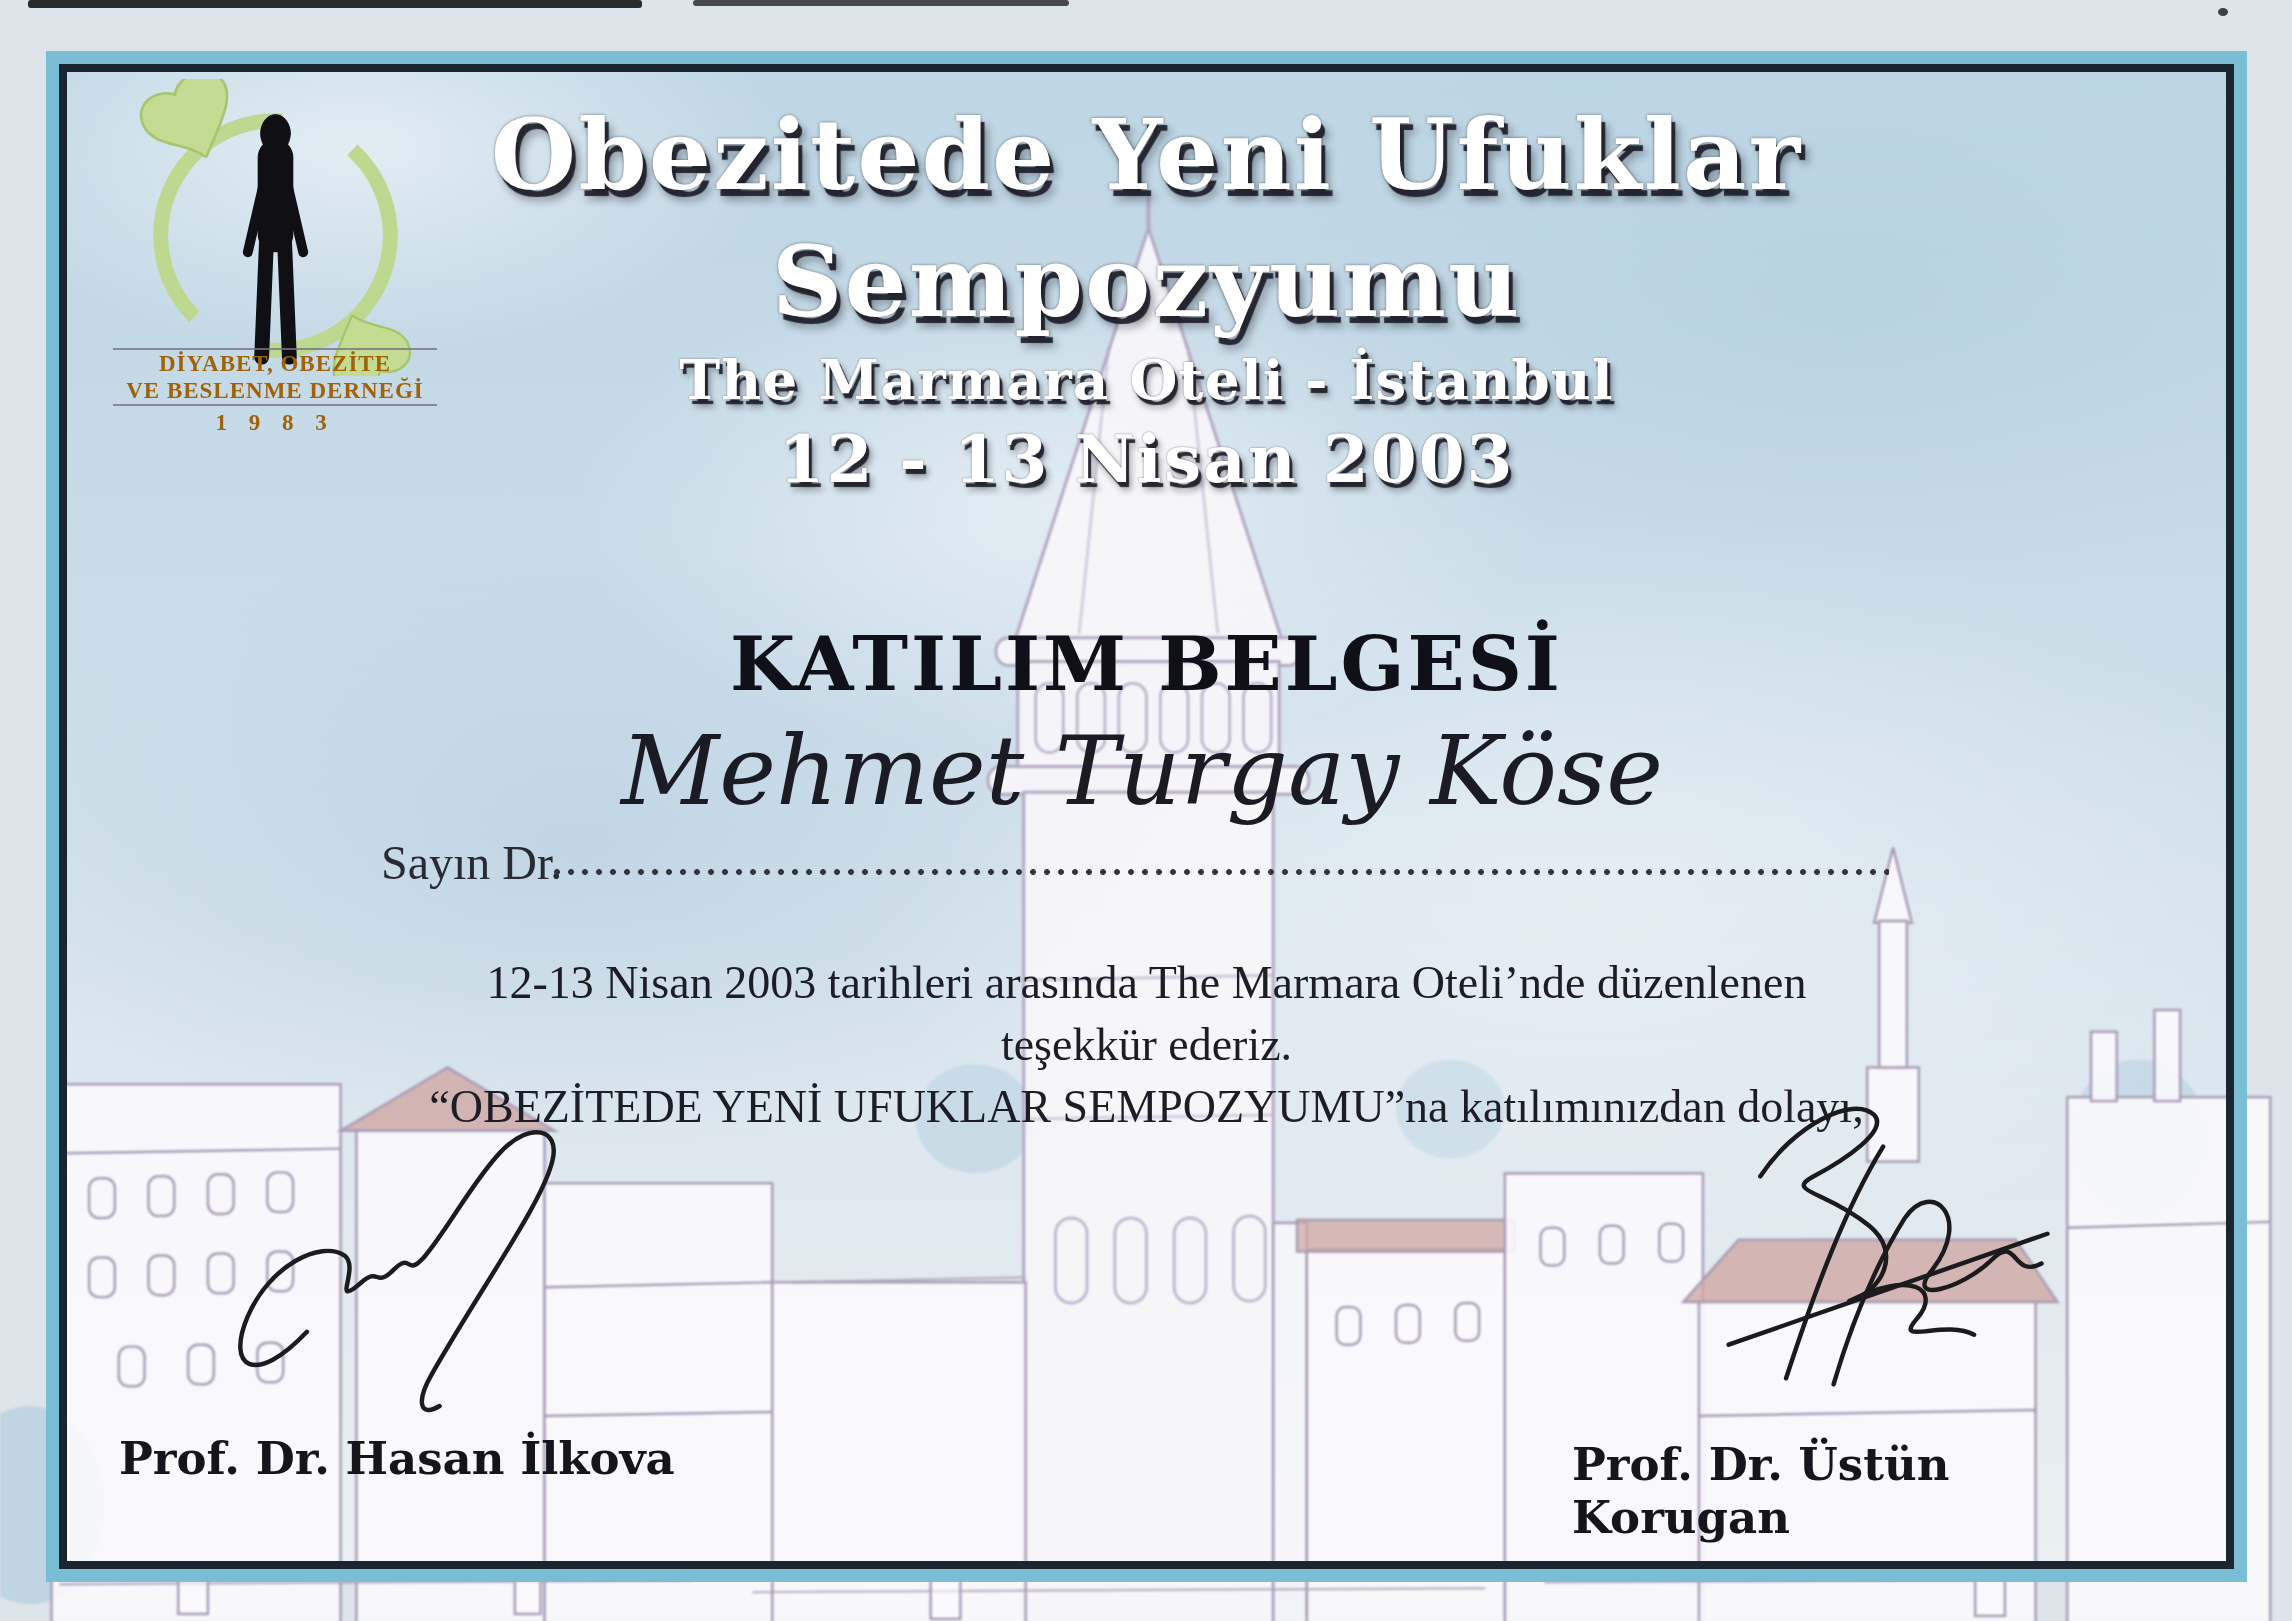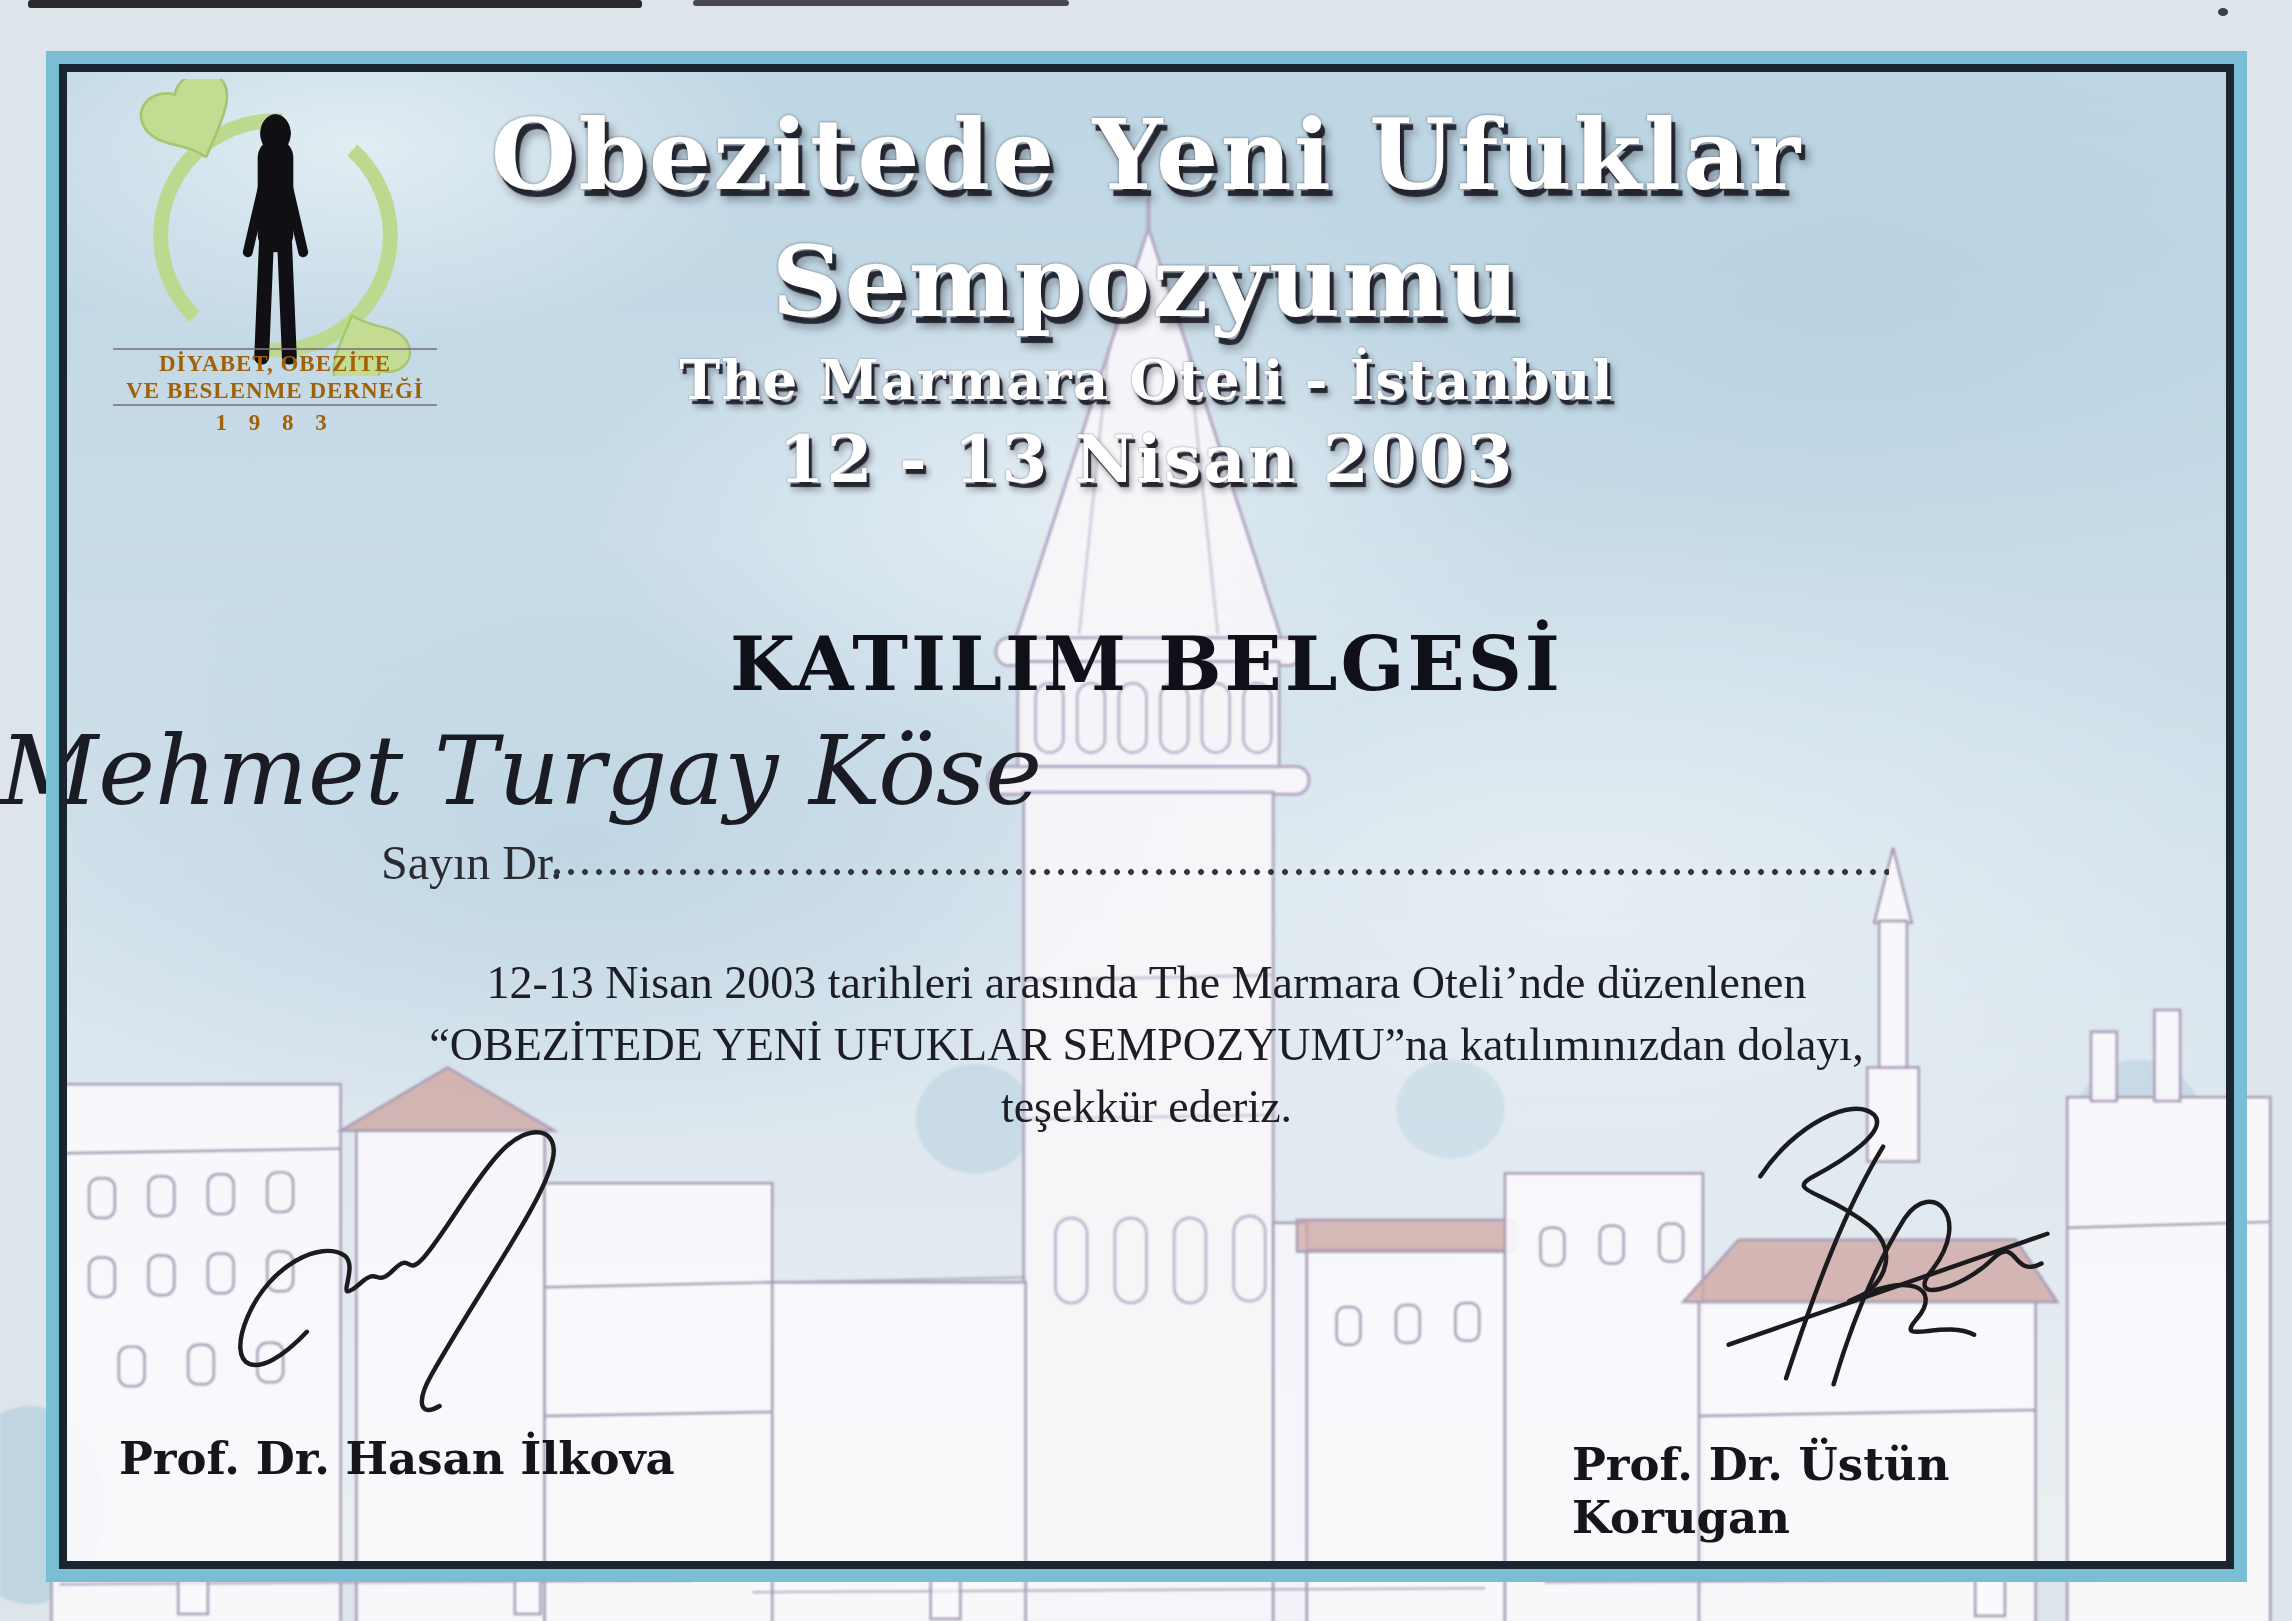--- a/index.html
+++ b/index.html
@@ -49,21 +49,21 @@
   .title2{top:224px;font-size:98px;letter-spacing:2px;
     text-shadow:0 0 3px rgba(30,30,42,.6),4px 7px 1px rgba(24,24,34,.9),7px 11px 9px rgba(24,24,34,.4);}
   .venue{top:347px;font-size:55px;letter-spacing:1px;
     text-shadow:0 0 2px rgba(30,30,42,.6),3px 5px 1px rgba(24,24,34,.9),5px 8px 6px rgba(24,24,34,.4);}
   .dates{top:420px;font-size:66px;letter-spacing:2px;
     text-shadow:0 0 2px rgba(30,30,42,.6),3px 5px 1px rgba(24,24,34,.9),5px 8px 6px rgba(24,24,34,.4);}
   
   .heading{position:absolute;left:0;right:0;top:620px;text-align:center;
     font-family:"DejaVu Serif","Liberation Serif",serif;font-weight:bold;
     font-size:75px;letter-spacing:3px;color:#101018;}
-  .recipient{position:absolute;left:0;right:9px;top:715px;text-align:left;
+  .recipient{position:absolute;left:0;right:9px;top:715px;text-align:center;
     font-family:"DejaVu Serif","Liberation Serif",serif;font-style:italic;
     font-size:96px;color:#1b1b24;}
   .salutation{position:absolute;left:381px;top:835px;
     font-size:48px;color:#2a2a32;}
   .dotline{position:absolute;left:550px;top:867px;width:1339px;height:10px;
     background-image:radial-gradient(circle,#35353c 2.6px,transparent 3.2px);
     background-size:14px 10px;background-repeat:repeat-x;background-position:0 center;}
   .paragraph{position:absolute;left:0;right:0;top:952px;text-align:center;
     font-size:46px;line-height:62px;color:#1d1d26;}
   
@@ -205,22 +205,22 @@
   <div class="hdr title2">Sempozyumu</div>
   <div class="hdr venue">The Marmara Oteli - İstanbul</div>
   <div class="hdr dates">12 - 13 Nisan 2003</div>
 
   <div class="heading">KATILIM BELGESİ</div>
   <div class="recipient">Mehmet Turgay Köse</div>
   <div class="salutation">Sayın Dr.</div>
   <div class="dotline"></div>
   <div class="paragraph">
     <div>12-13 Nisan 2003 tarihleri arasında The Marmara Oteli’nde düzenlenen</div>
+    <div>teşekkür ederiz.</div>
     <div>“OBEZİTEDE YENİ UFUKLAR SEMPOZYUMU”na katılımınızdan dolayı,</div>
-    <div>teşekkür ederiz.</div>
   </div>
 
   <svg class="sigsvg" width="2293" height="1622" viewBox="0 0 2316 1638" fill="none" stroke="#1c1c1f" stroke-width="4.5" stroke-linecap="round">
     <path d="M 310 1345 C 258 1400 228 1382 250 1330 C 272 1278 324 1252 348 1268
              C 364 1280 334 1322 364 1296 C 384 1278 378 1302 398 1282
              C 416 1264 410 1290 428 1270
              C 452 1242 478 1192 506 1163 C 536 1132 566 1140 558 1172
              C 548 1215 486 1300 436 1388 C 420 1416 424 1432 444 1420"></path>
   </svg>
   <svg class="sigsvg" width="2293" height="1622" viewBox="0 0 2316 1638" fill="none" stroke="#1b1b1e" stroke-width="4.5" stroke-linecap="round">

